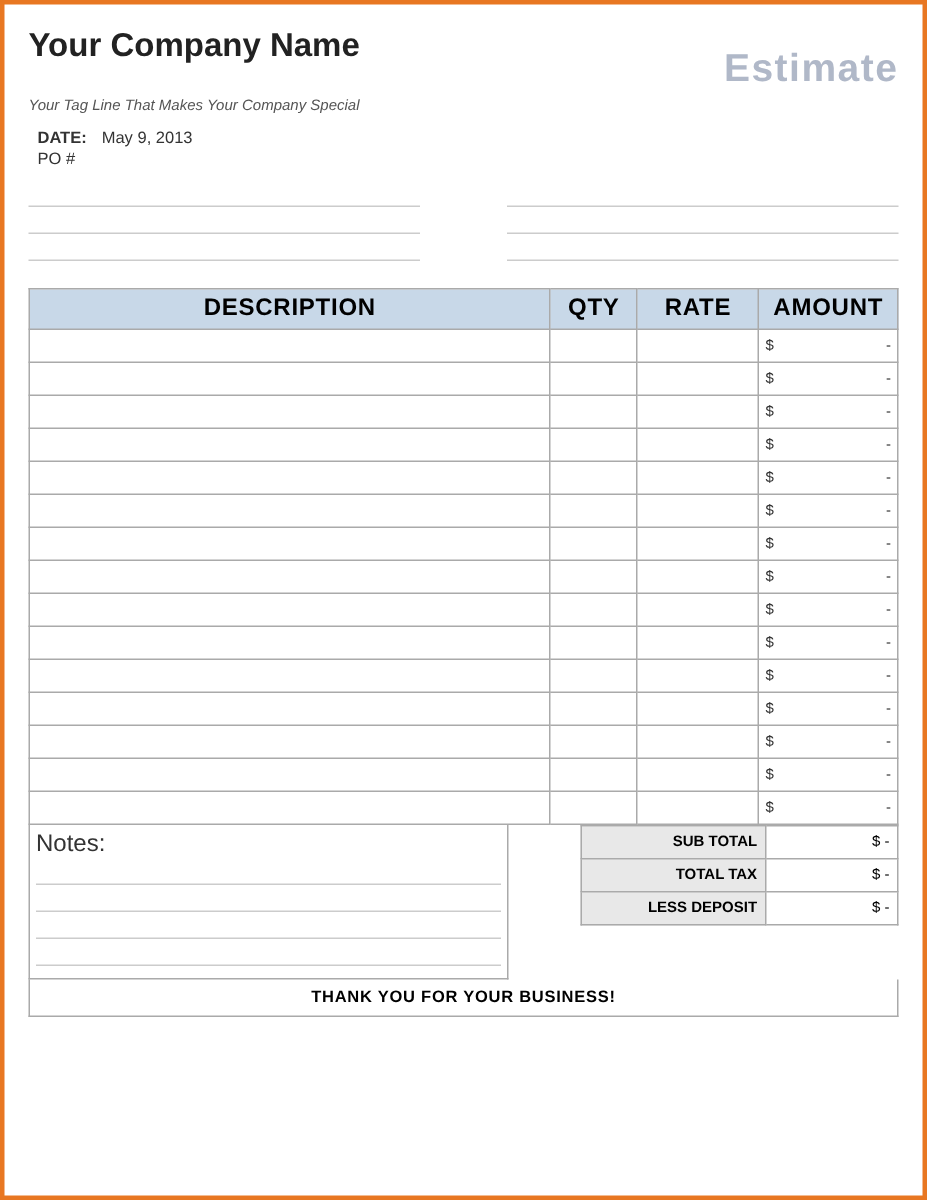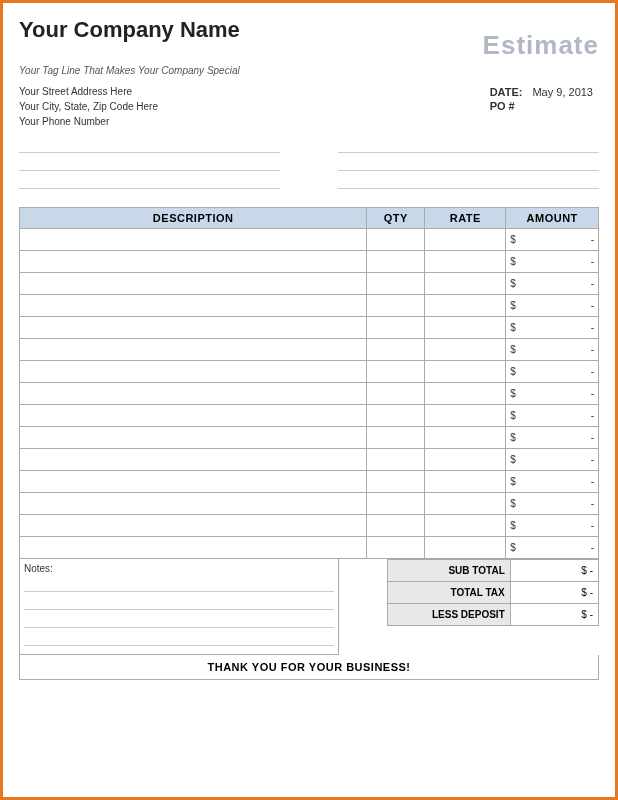--- a/index.html
+++ b/index.html
@@ -87,21 +87,21 @@
     
     .main-table {
       width: 100%;
       border-collapse: collapse;
       margin-bottom: 0;
     }
     .main-table th {
       background: #c8d8e8;
       border: 1px solid #aaa;
       text-align: center;
-      font-size: 11px;
+      font-size: 16px;
       font-weight: bold;
       padding: 4px 2px;
       letter-spacing: 0.5px;
     }
     .main-table td {
       border: 1px solid #aaa;
       font-size: 10px;
       padding: 2px 4px;
       height: 22px;
     }
@@ -119,21 +119,21 @@
     .amount-cell .dash   { color: #333; }
     .notes-section {
       width: 60%;
       border: 1px solid #aaa;
       border-top: none;
       padding: 4px;
       min-height: 90px;
       vertical-align: top;
     }
     .notes-label {
-      font-size: 10px;
+      font-size: 16px;
       color: #333;
       margin-bottom: 4px;
     }
     .notes-line {
       border-bottom: 1px solid #ccc;
       height: 14px;
       margin-bottom: 4px;
     }
     .totals-section {
       width: 40%;
@@ -183,34 +183,29 @@
 
 <div class="page">
 
   <div class="header-row">
     <div class="company-name">Your Company Name</div>
     <div class="estimate-title">Estimate</div>
   </div>
   <div class="tagline">Your Tag Line That Makes Your Company Special</div>
 
   <div class="address-date-row">
-    <div class="address-block">
-      <div>Your Street Address Here</div>
-      <div>Your City, State, Zip Code Here</div>
-      <div>Your Phone Number</div>
-    </div>
     <div class="date-block">
       <table>
         <tbody>
             <tr>
           <td style="font-weight:bold;">DATE:</td>
           <td>May 9, 2013</td>
         </tr>
         <tr>
-          <td style="font-weight:bold;margin-left:16px;">PO #</td>
+          <td style="font-weight:normal;margin-left:16px;">PO #</td>
           <td></td>
         </tr>
       </tbody>
         </table>
     </div>
   </div>
 
 
   <div class="bill-job-fields">
     <div class="field-block">

